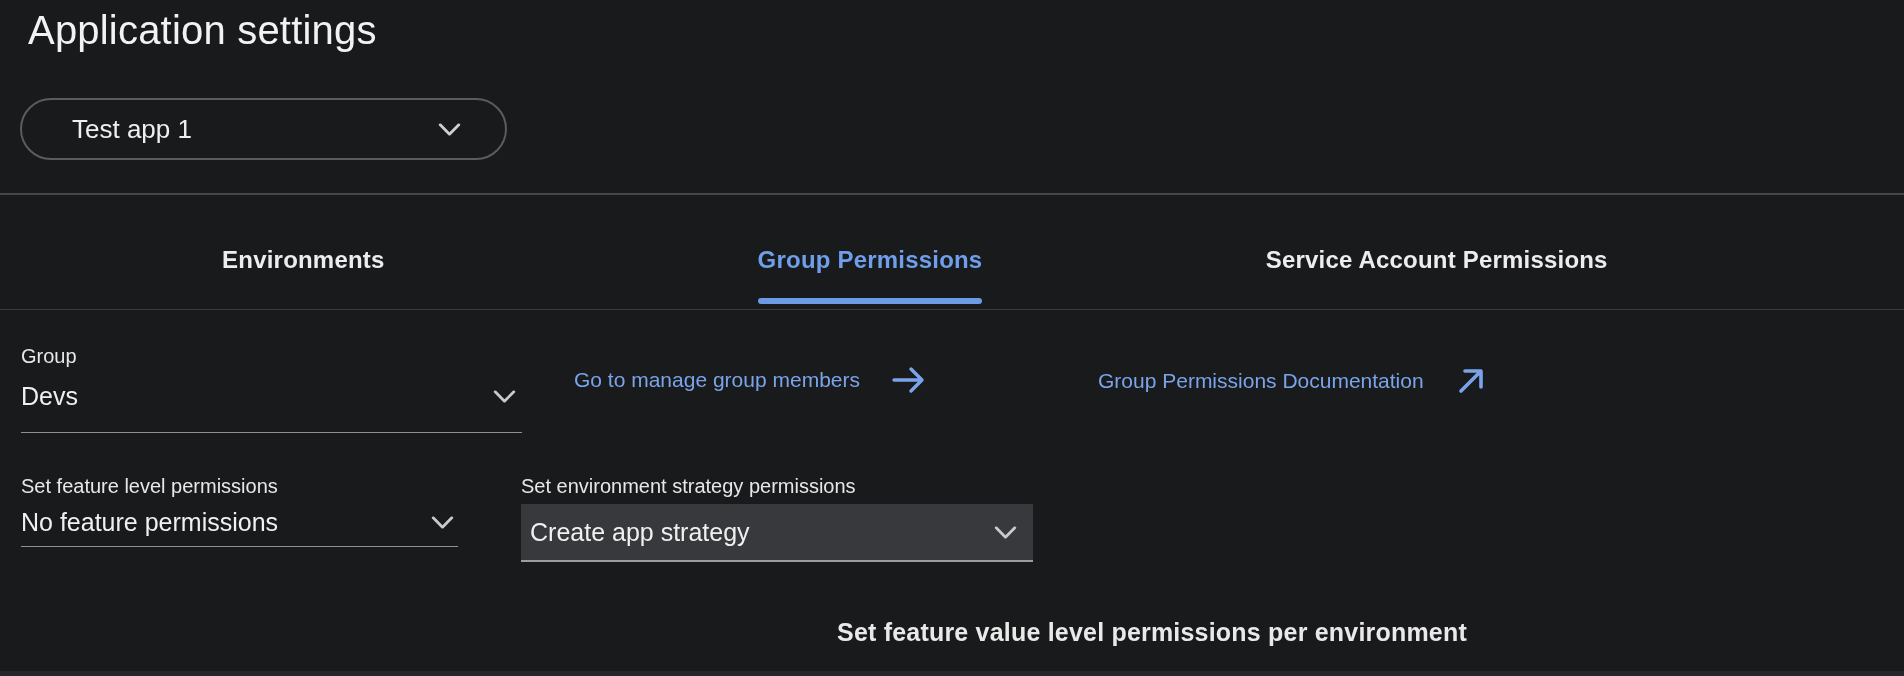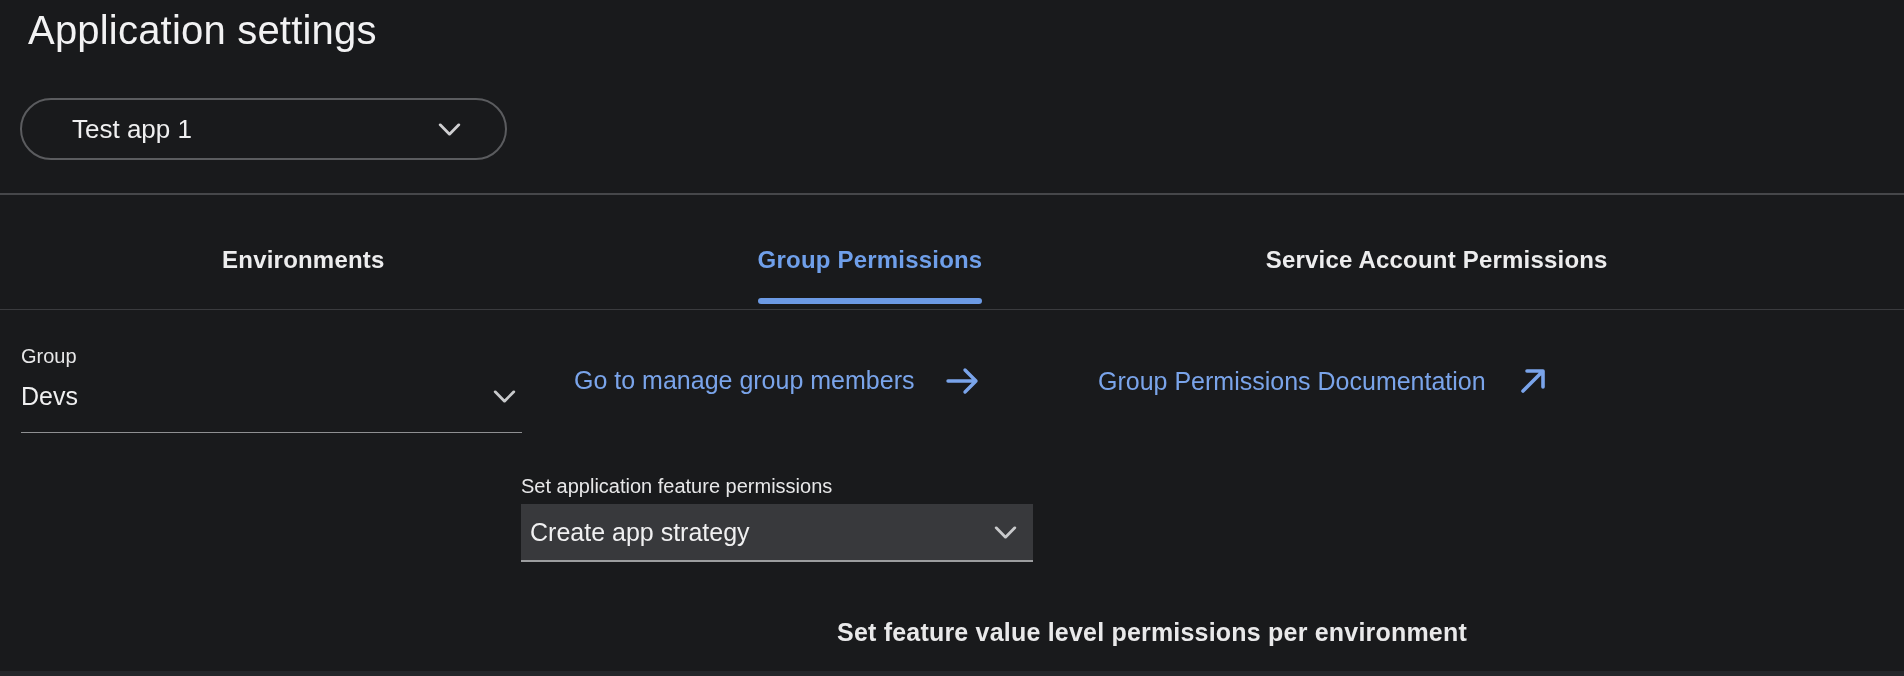--- a/index.html
+++ b/index.html
@@ -64,21 +64,21 @@
   .select-filled {
     margin-top:6px; height:58px; background:#38393C;
     border-bottom:2px solid #9C9D9F;
     display:flex; align-items:center; justify-content:space-between;
     padding:0 16px 0 9px; cursor:pointer;
   }
 
   
   .link {
     position:absolute; display:flex; align-items:center; gap:32px;
-    font-size:25px; color:#7AA4EA; cursor:pointer; white-space:nowrap;
+    font-size:21px; color:#7AA4EA; cursor:pointer; white-space:nowrap;
   }
   .link-manage { left:574px; top:366px; }
   .link-docs   { left:1078px; top:366px;margin-left:20px; }
   .link svg { display:block; }
 
   
   .footer-heading {
     position:absolute; left:1152px; top:618px; transform:translateX(-50%);
     font-size:25px; font-weight:700; color:#E9E9EA; white-space:nowrap; letter-spacing:.2px;
   }
@@ -140,23 +140,34 @@
 
   <div class="link link-docs">
     <span>Group Permissions Documentation</span>
     <span>
       <svg width="30" height="30" viewBox="0 0 30 30">
           <path d="M5 25 L24 6 M9 5 H25 V21" stroke="#7AA4EA" stroke-width="3.6" fill="none" stroke-linecap="round" stroke-linejoin="round"></path>
         </svg>
     </span>
   </div>
 
+  <div class="field feature-field">
+    <div class="field-label">Set feature level permissions</div>
+    <div class="select-underline">
+      <span class="select-value">No feature permissions</span>
+      <span>
+        <svg class="chev" viewBox="0 0 24 14">
+            <path d="M2 2 L12 12 L22 2" stroke="#C9CACC" stroke-width="3" fill="none" stroke-linecap="round" stroke-linejoin="round"></path>
+          </svg>
+      </span>
+    </div>
+  </div>
 
   <div class="field strategy-field">
-    <div class="field-label">Set application feature permissions</div>
+    <div class="field-label">Set environment strategy permissions</div>
     <div class="select-filled">
       <span class="select-value">Create app strategy</span>
       <span>
         <svg class="chev" viewBox="0 0 24 14">
             <path d="M2 2 L12 12 L22 2" stroke="#C9CACC" stroke-width="3" fill="none" stroke-linecap="round" stroke-linejoin="round"></path>
           </svg>
       </span>
     </div>
   </div>
 

